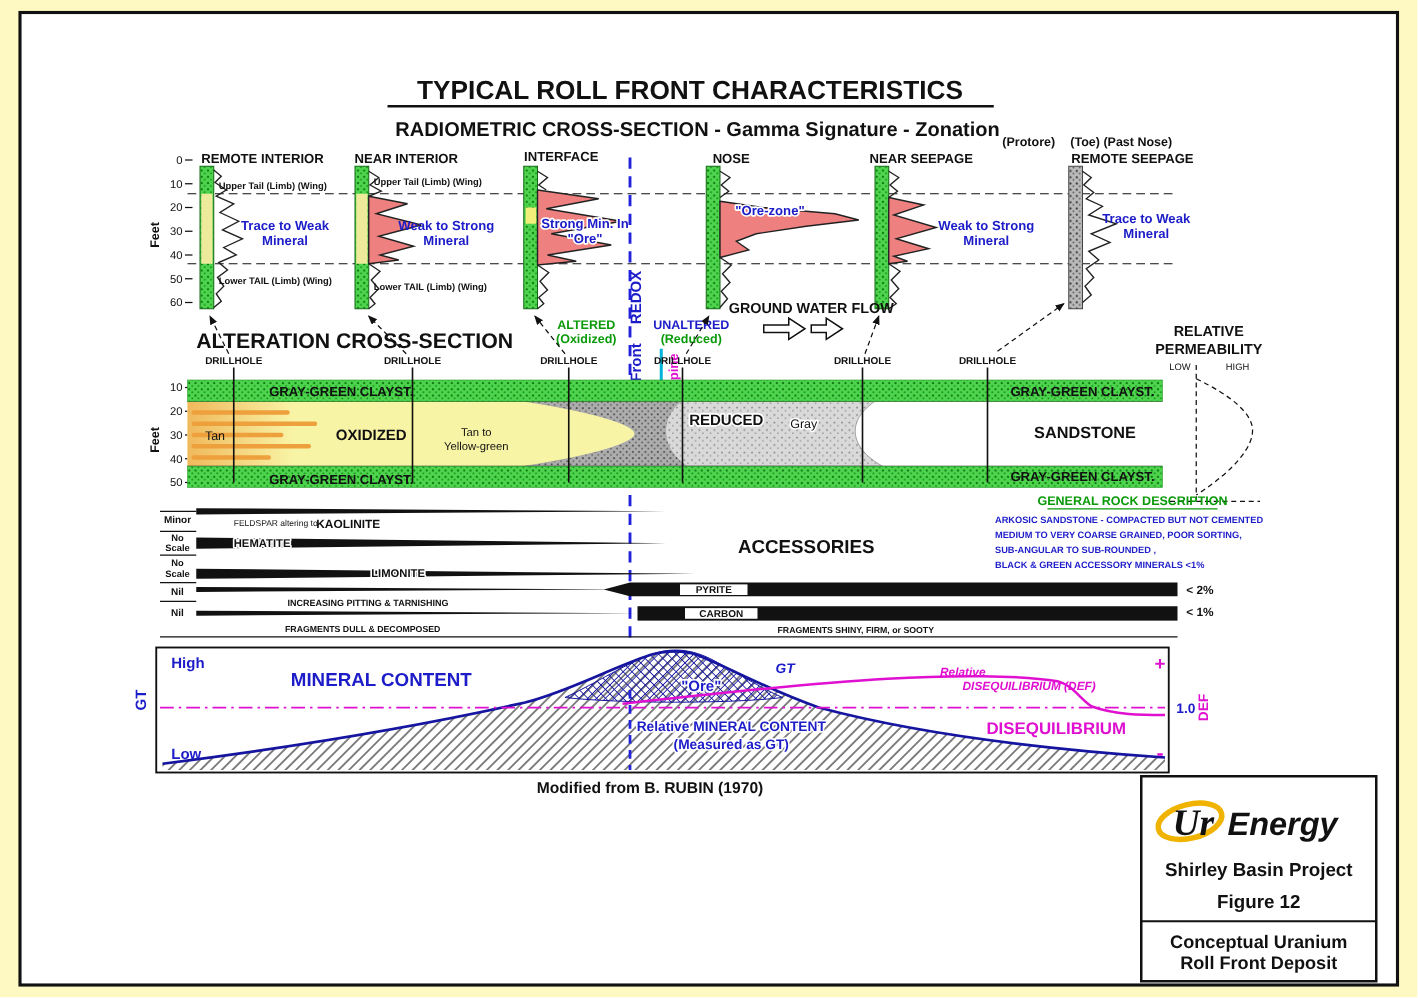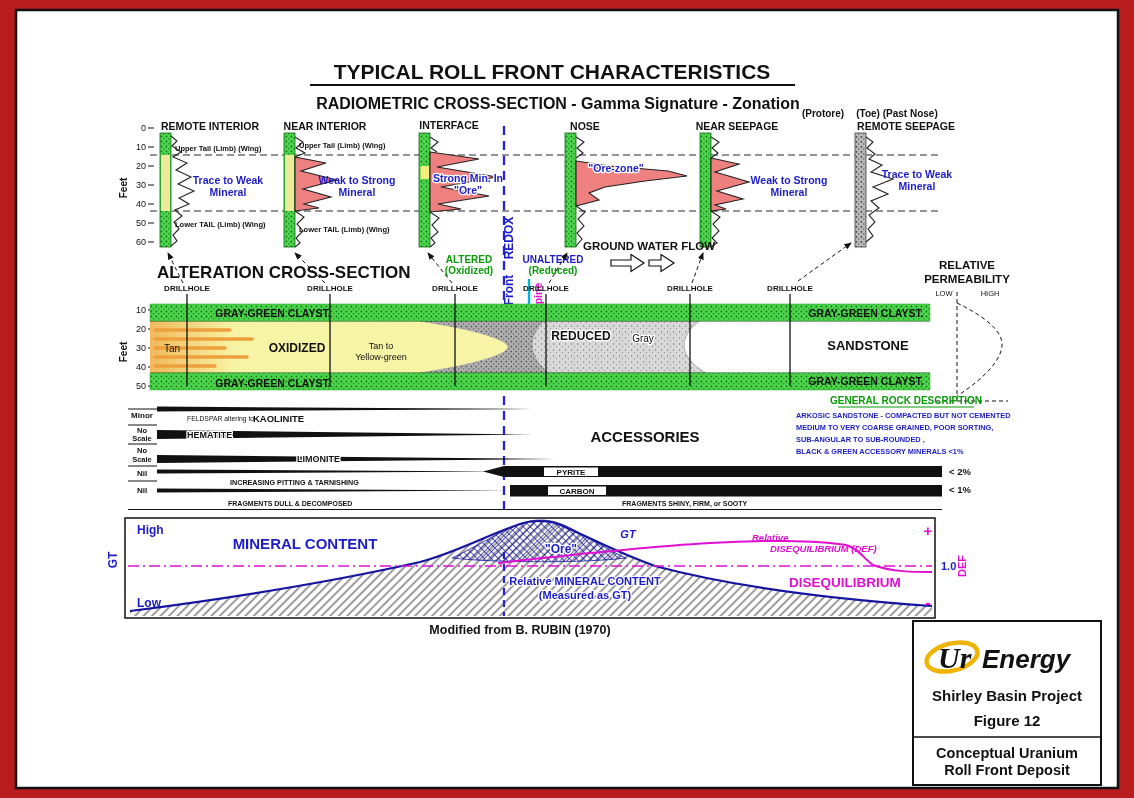--- a/index.html
+++ b/index.html
@@ -1,16 +1,16 @@
 <!DOCTYPE html>
 <html><head>
 <meta charset="utf-8">
 <style>
   html,body{margin:0;padding:0;background:#fff;}
-  .page{position:relative;width:1134px;height:798px;background:#b91c1c;overflow:hidden;}
+  .page{position:relative;width:1134px;height:798px;background:#fef9c3;overflow:hidden;}
   svg{display:block;}
   text{font-family:"Liberation Sans",sans-serif;fill:#111;}
   .b{font-weight:bold}
   .it{font-style:italic}
   .mid{text-anchor:middle}
   .end{text-anchor:end}
   .blue{fill:#1c1cc8}
   .mag{fill:#e010d0}
   .grn{fill:#0a9a0a}
   .halo{paint-order:stroke;stroke:#fff;stroke-width:2.6px;stroke-linejoin:round}

